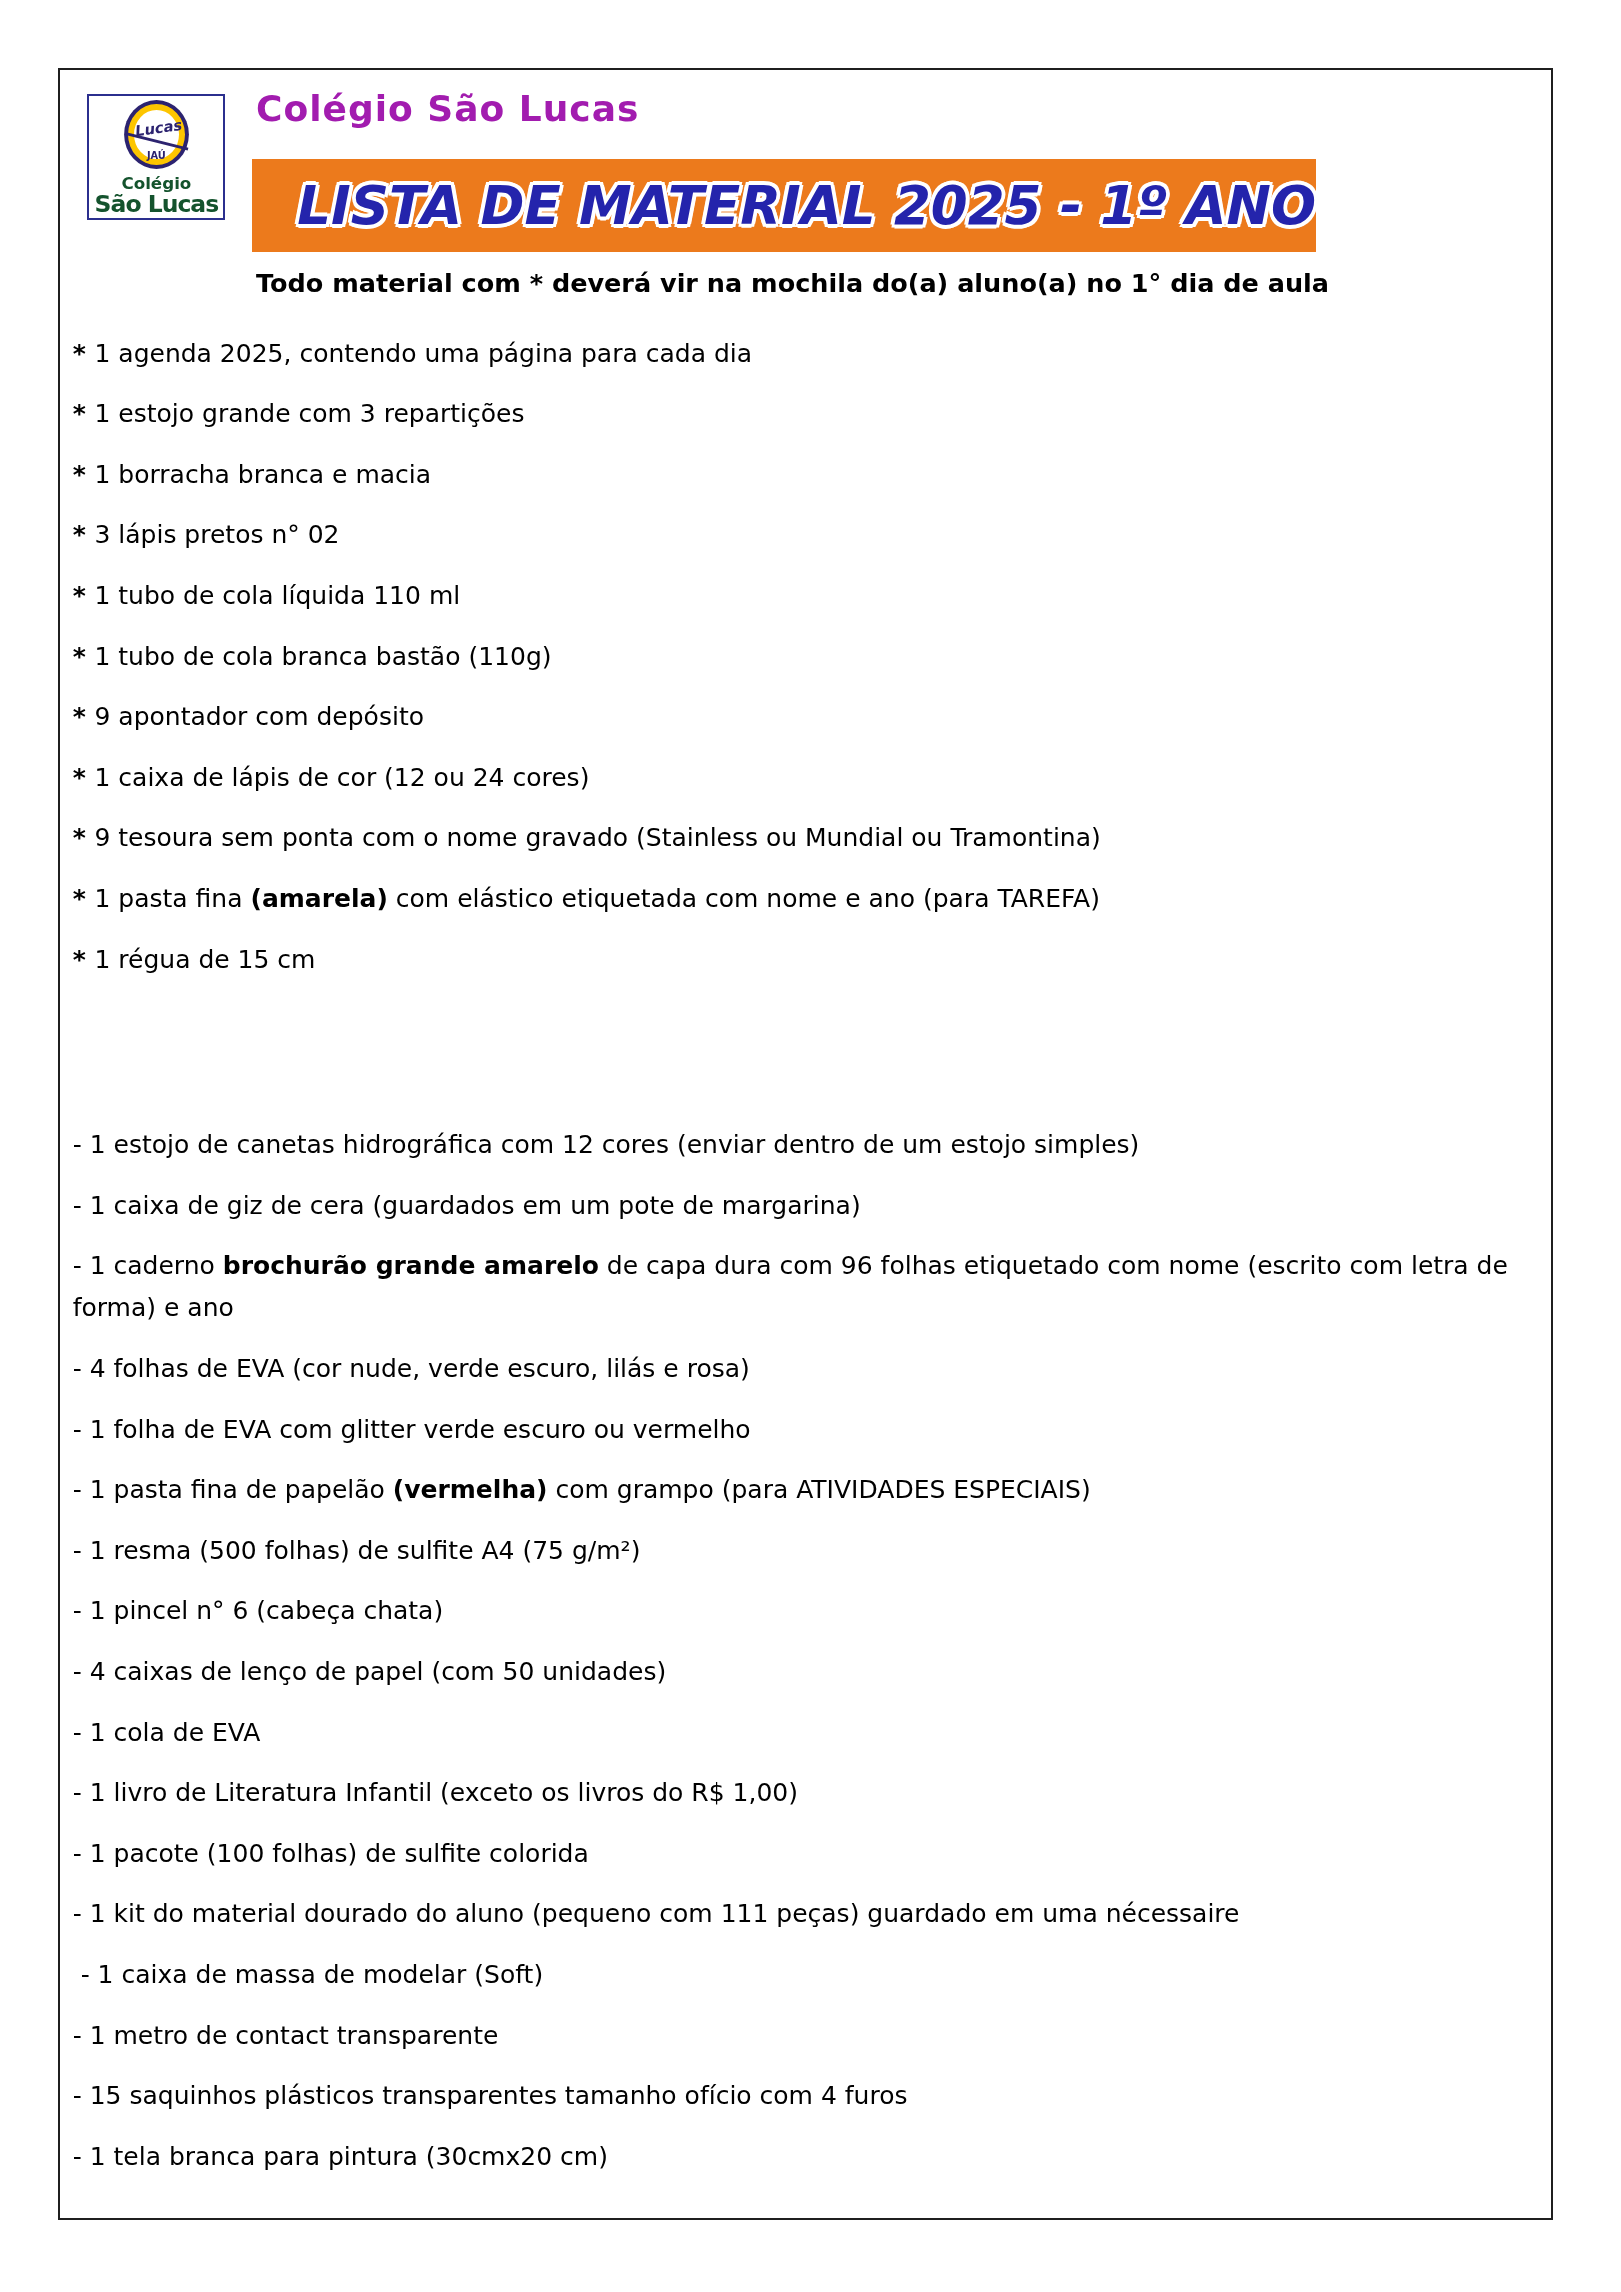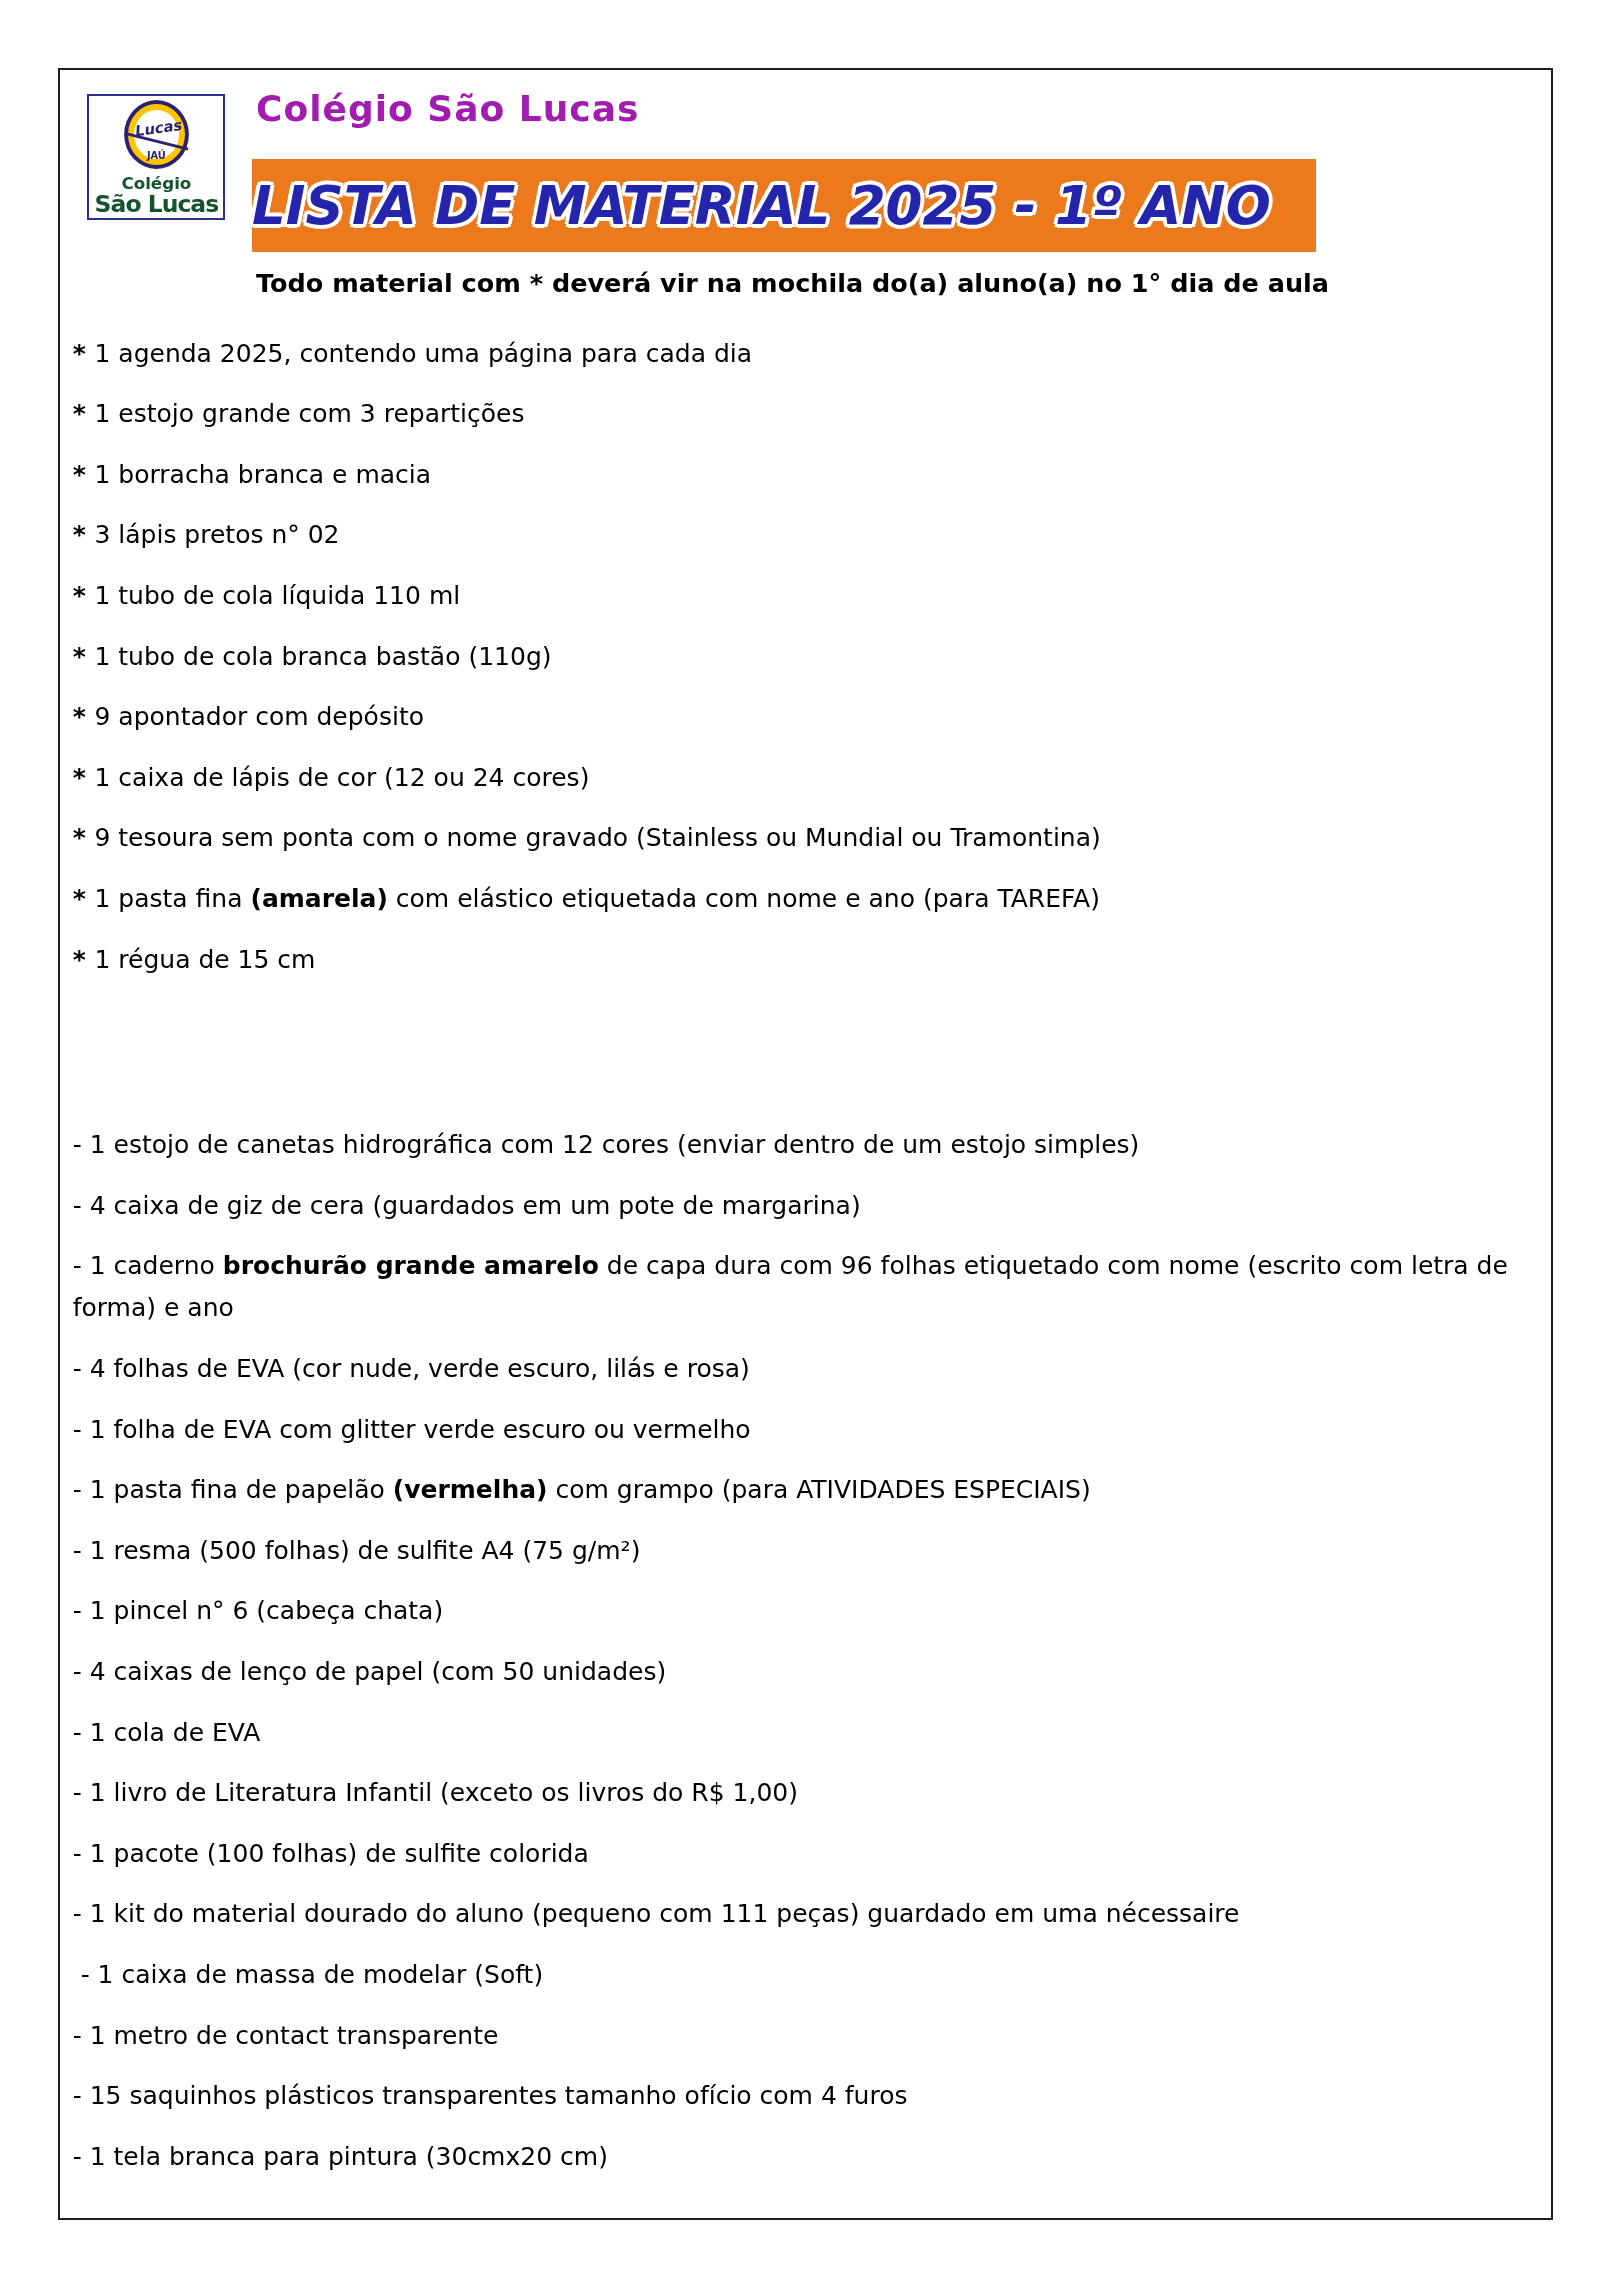--- a/index.html
+++ b/index.html
@@ -99,21 +99,21 @@
   }
   .banner {
     position: absolute;
     left: 192px;
     top: 89px;
     width: 1064px;
     height: 93px;
     background: #ec7a1c;
     display: flex;
     align-items: center;
-    justify-content: flex-start;
+    justify-content: flex-end;
     overflow: visible;
   }
   .banner-text {
     font-size: 53px;
     font-weight: bold;
     font-style: italic;
     color: #2424ac;
     white-space: nowrap;
     letter-spacing: 0px;
     text-shadow:
@@ -184,21 +184,21 @@
       <p class="item"><span class="b">* </span><span>1 caixa de lápis de cor (12 ou 24 cores)</span></p>
       <p class="item"><span class="b">* </span><span>9 tesoura sem ponta com o nome gravado (Stainless ou Mundial ou Tramontina)</span></p>
       <p class="item"><span class="b">* </span><span>1 pasta fina </span><span class="b">(amarela)</span><span> com elástico etiquetada com nome e ano (para TAREFA)</span></p>
       <p class="item"><span class="b">* </span><span>1 régua de 15 cm</span></p>
     </div>
 
   <div class="list-gap"></div>
 
   <div class="list dashed" id="dash-list">
       <p class="item"><span>- 1 estojo de canetas hidrográfica com 12 cores (enviar dentro de um estojo simples)</span></p>
-      <p class="item"><span>- 4 caixa de giz de cera (guardados em um pote de margarina)</span></p>
+      <p class="item"><span>- 1 caixa de giz de cera (guardados em um pote de margarina)</span></p>
       <p class="item"><span>- 1 caderno </span><span class="b">brochurão grande amarelo</span><span> de capa dura com 96 folhas etiquetado com nome (escrito com letra de forma) e ano</span></p>
       <p class="item"><span>- 4 folhas de EVA (cor nude, verde escuro, lilás e rosa)</span></p>
       <p class="item"><span>- 1 folha de EVA com glitter verde escuro ou vermelho</span></p>
       <p class="item"><span>- 1 pasta fina de papelão </span><span class="b">(vermelha)</span><span> com grampo (para ATIVIDADES ESPECIAIS)</span></p>
       <p class="item"><span>- 1 resma (500 folhas) de sulfite A4 (75 g/m²)</span></p>
       <p class="item"><span>- 1 pincel n° 6 (cabeça chata)</span></p>
       <p class="item"><span>- 4 caixas de lenço de papel (com 50 unidades)</span></p>
       <p class="item"><span>- 1 cola de EVA</span></p>
       <p class="item"><span>- 1 livro de Literatura Infantil (exceto os livros do R$ 1,00)</span></p>
       <p class="item"><span>- 1 pacote (100 folhas) de sulfite colorida</span></p>

